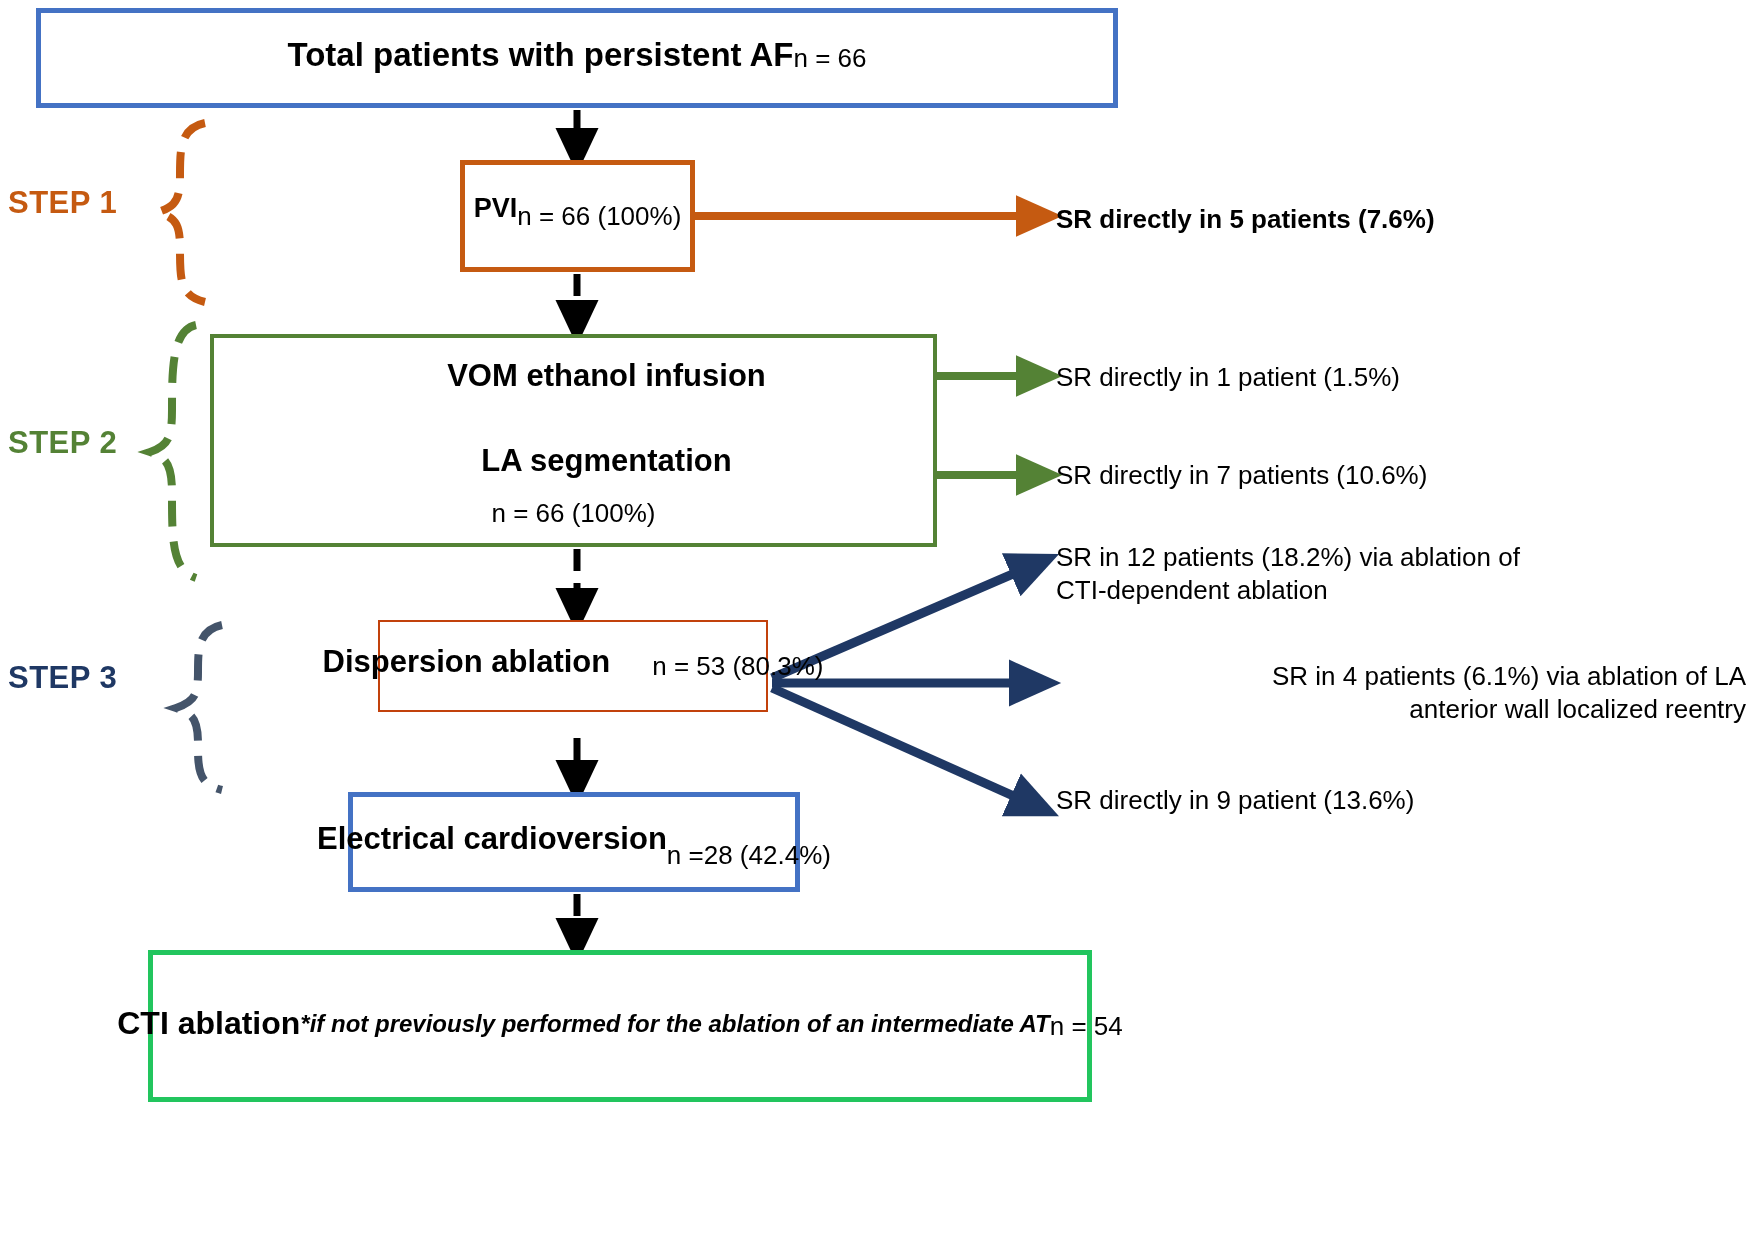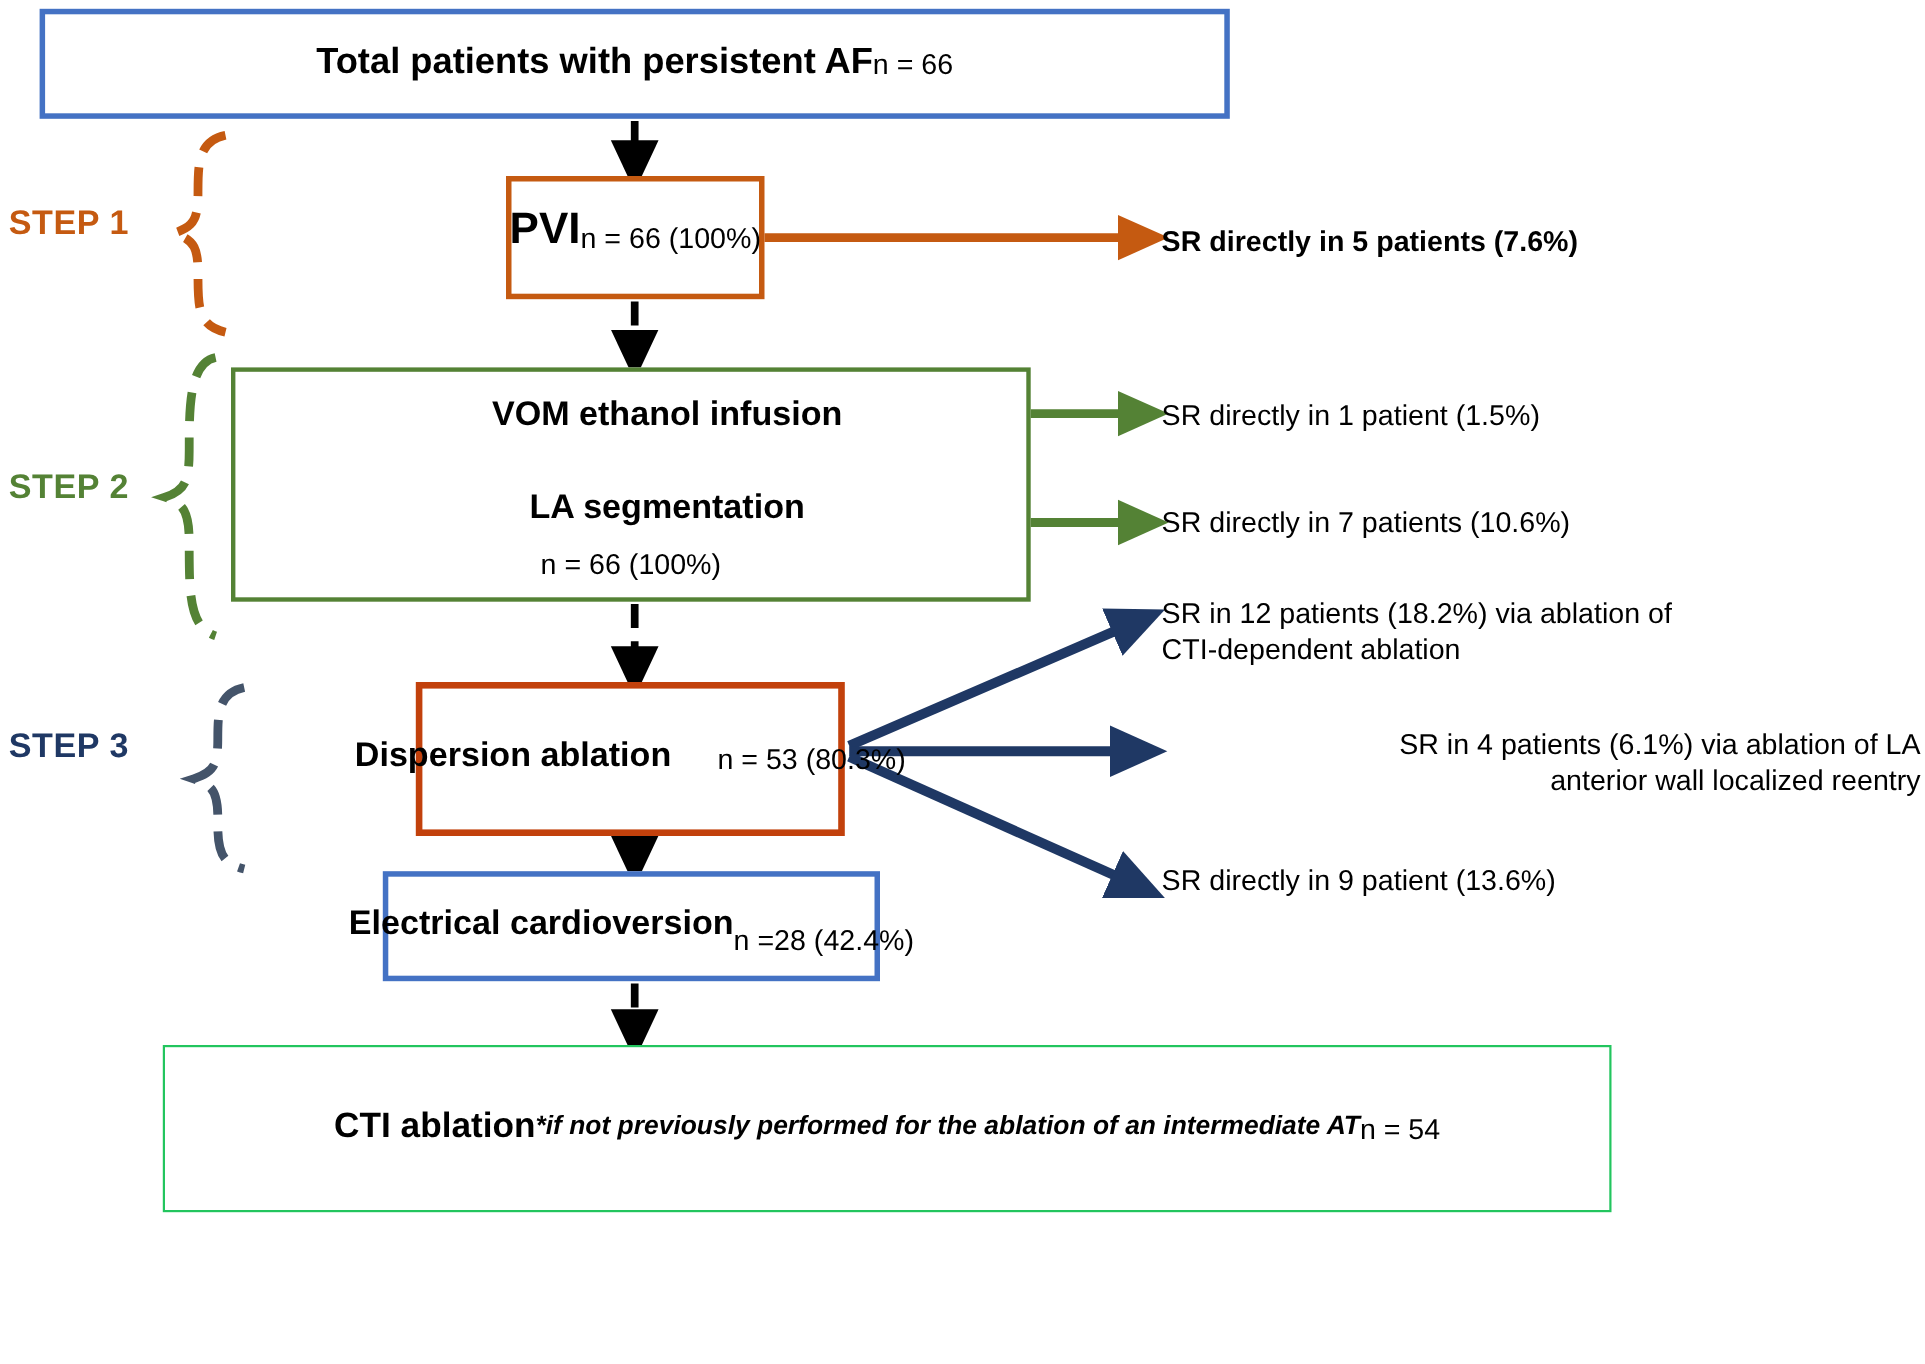--- a/index.html
+++ b/index.html
@@ -59,27 +59,27 @@
   }
   .outcome {
     position: absolute;
     color: #000000;
     line-height: 1.25;
   }
   
   #box-total   { left:36px;  top:8px;    width:1082px; height:100px; border:5px solid #4472C4; }
   #box-pvi     { left:460px; top:160px;  width:235px;  height:112px; border:5px solid #C55A11; }
   #box-step2   { left:210px; top:334px;  width:727px;  height:213px; border:4px solid #548235; }
-  #box-disp    { left:378px; top:620px;  width:390px;  height:140px; border:6px solid #c2410c;gap:42px; }
+  #box-disp    { left:378px; top:620px;  width:390px;  height:92px; border:2px solid #c2410c;gap:42px; }
   #box-ecv     { left:348px; top:792px;  width:452px;  height:100px; border:5px solid #4472C4; }
-  #box-cti     { left:148px; top:950px;  width:1317px; height:152px; border:2px solid #22c55e; }
+  #box-cti     { left:148px; top:950px;  width:944px; height:152px; border:5px solid #22c55e; }
 
   #box-total .node-title { font-size: 33px; margin-bottom: 6px; }
   #box-total .node-sub   { font-size: 26px; }
-  #box-pvi .node-title   { font-size: 40px; margin-bottom: 16px; text-align: center; }
+  #box-pvi .node-title   { font-size: 27px; margin-bottom: 16px; text-align: center; }
   #box-pvi .node-sub     { font-size: 26px; }
   #box-disp .node-title  { font-size: 31px; margin-bottom: 7px; }
   #box-disp .node-sub    { font-size: 26px; }
   #box-ecv .node-title   { font-size: 31px; margin-bottom: 6px; }
   #box-ecv .node-sub     { font-size: 26px; margin-top: 27px; }
   #box-cti .node-title   { font-size: 32px; margin-bottom: 4px; }
   #box-cti .node-note    { font-size: 24px; margin-bottom: 4px; }
   #box-cti .node-sub     { font-size: 26px; }
 
   

